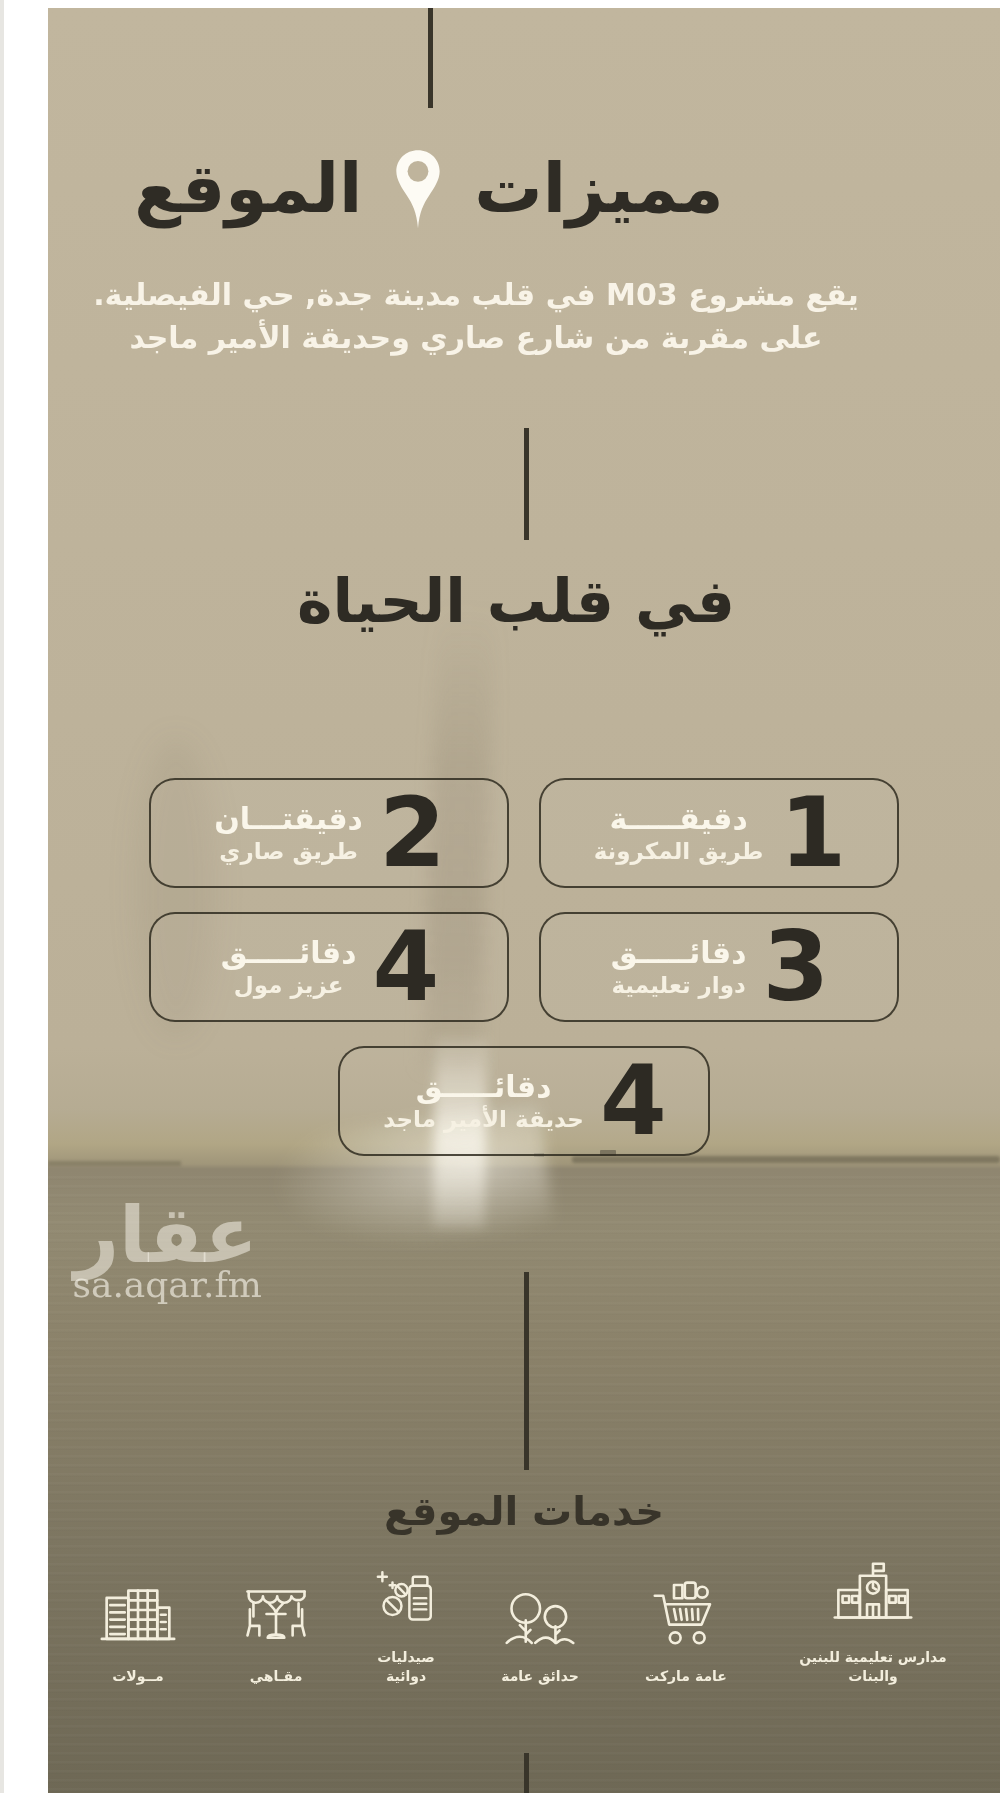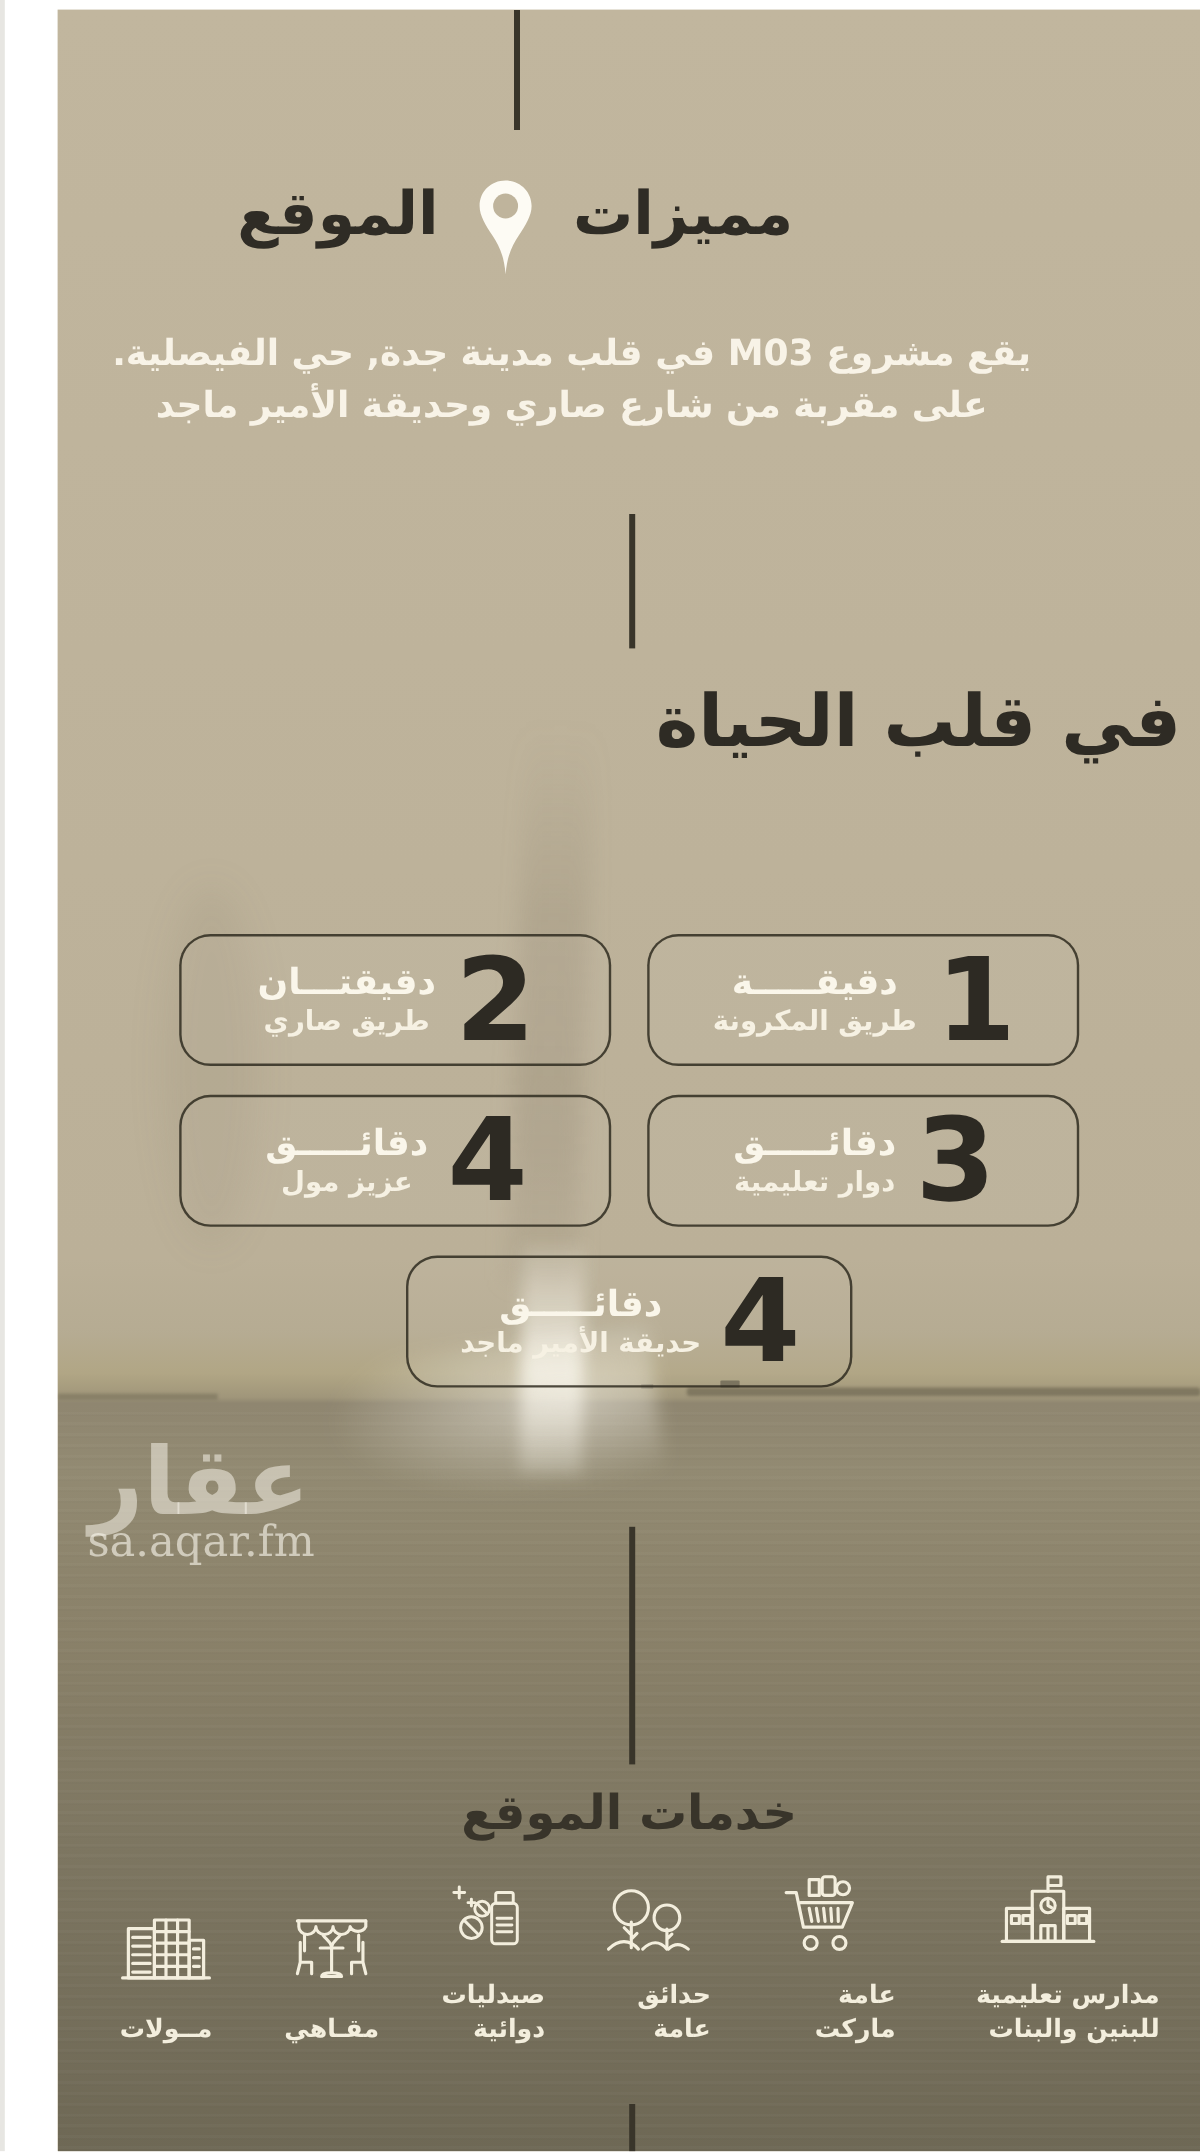--- a/index.html
+++ b/index.html
@@ -46,27 +46,27 @@
     background:rgba(118,107,88,0.10);filter:blur(14px);}
   
   .vline{position:absolute;width:5px;background:#39352a;}
   .vline-top{left:380px;top:0;height:100px;}
   .vline-mid{left:476px;top:420px;height:112px;}
   .vline-long{left:476px;top:1264px;height:198px;}
   .vline-bottom{left:476px;top:1745px;height:40px;}
   
   .title-row{position:absolute;top:140px;left:0;right:0;display:flex;justify-content:center;
     align-items:flex-start;gap:30px;transform:translateX(-95px);}
-  .title-word{font-size:50px;font-weight:800;color:#2f2c25;line-height:1.2;}
+  .title-word{font-size:68px;font-weight:800;color:#2f2c25;line-height:1.2;}
   .pin{margin-top:0;}
   .intro{position:absolute;top:266px;left:60px;right:60px;transform:translateX(-48px);
     text-align:center;font-size:30px;font-weight:600;color:#f8f3e7;line-height:1.42;}
   .intro-inner{max-width:812px;margin:0 auto;}
   
-  .life-heading{position:absolute;top:558px;left:0;right:16px;text-align:right;
+  .life-heading{position:absolute;top:558px;left:0;right:16px;text-align:center;
     font-size:60px;font-weight:800;color:#2e2b24;}
   .boxes{position:absolute;top:770px;left:0;right:0;display:flex;flex-direction:column;
     align-items:center;gap:24px;}
   .boxes-row{display:flex;gap:30px;}
   .minute-box{width:360px;height:110px;box-sizing:border-box;border:2.5px solid rgba(47,43,32,0.85);
     border-radius:26px;background:rgba(255,255,255,0.045);
     display:flex;align-items:center;justify-content:center;gap:16px;padding:0 16px;}
   .minute-box.center{width:372px;}
   .num{font-size:96px;font-weight:800;color:#2d2a23;line-height:0.92;letter-spacing:-2px;}
   .txt{display:flex;flex-direction:column;align-items:center;min-width:0;}
@@ -77,21 +77,21 @@
   .wm-logo{font-size:78px;font-weight:700;color:rgba(249,245,235,0.52);line-height:1;}
   .wm-url{font-size:36px;font-family:"DejaVu Serif",serif;color:rgba(249,245,235,0.62);
     margin-top:-10px;text-align:right;padding-right:4px;}
   
   .services-heading{position:absolute;top:1480px;left:0;right:0;text-align:center;
     font-size:40px;font-weight:800;color:#38342a;}
   .services{position:absolute;top:1552px;left:34px;right:34px;display:flex;
     justify-content:space-between;align-items:flex-end;}
   .svc{display:flex;flex-direction:column;align-items:center;}
   .svc svg{stroke:#f3eedd;fill:none;stroke-width:2.2;stroke-linecap:round;stroke-linejoin:round;}
-  .svc .lbl{margin-top:12px;font-size:21px;font-weight:700;color:#f3eedd;text-align:right;line-height:1.35;}
+  .svc .lbl{margin-top:12px;font-size:14px;font-weight:700;color:#f3eedd;text-align:center;line-height:1.35;}
   .svc-schools{width:186px;} .svc-market{width:120px;} .svc-parks{width:104px;}
   .svc-pharmacy{width:96px;} .svc-cafes{width:96px;} .svc-rest{width:106px;} .svc-malls{width:112px;}
 </style>
 </head>
 <body>
 
 <div class="page">
   <div class="page-edge"></div>
 
   <div class="card">

